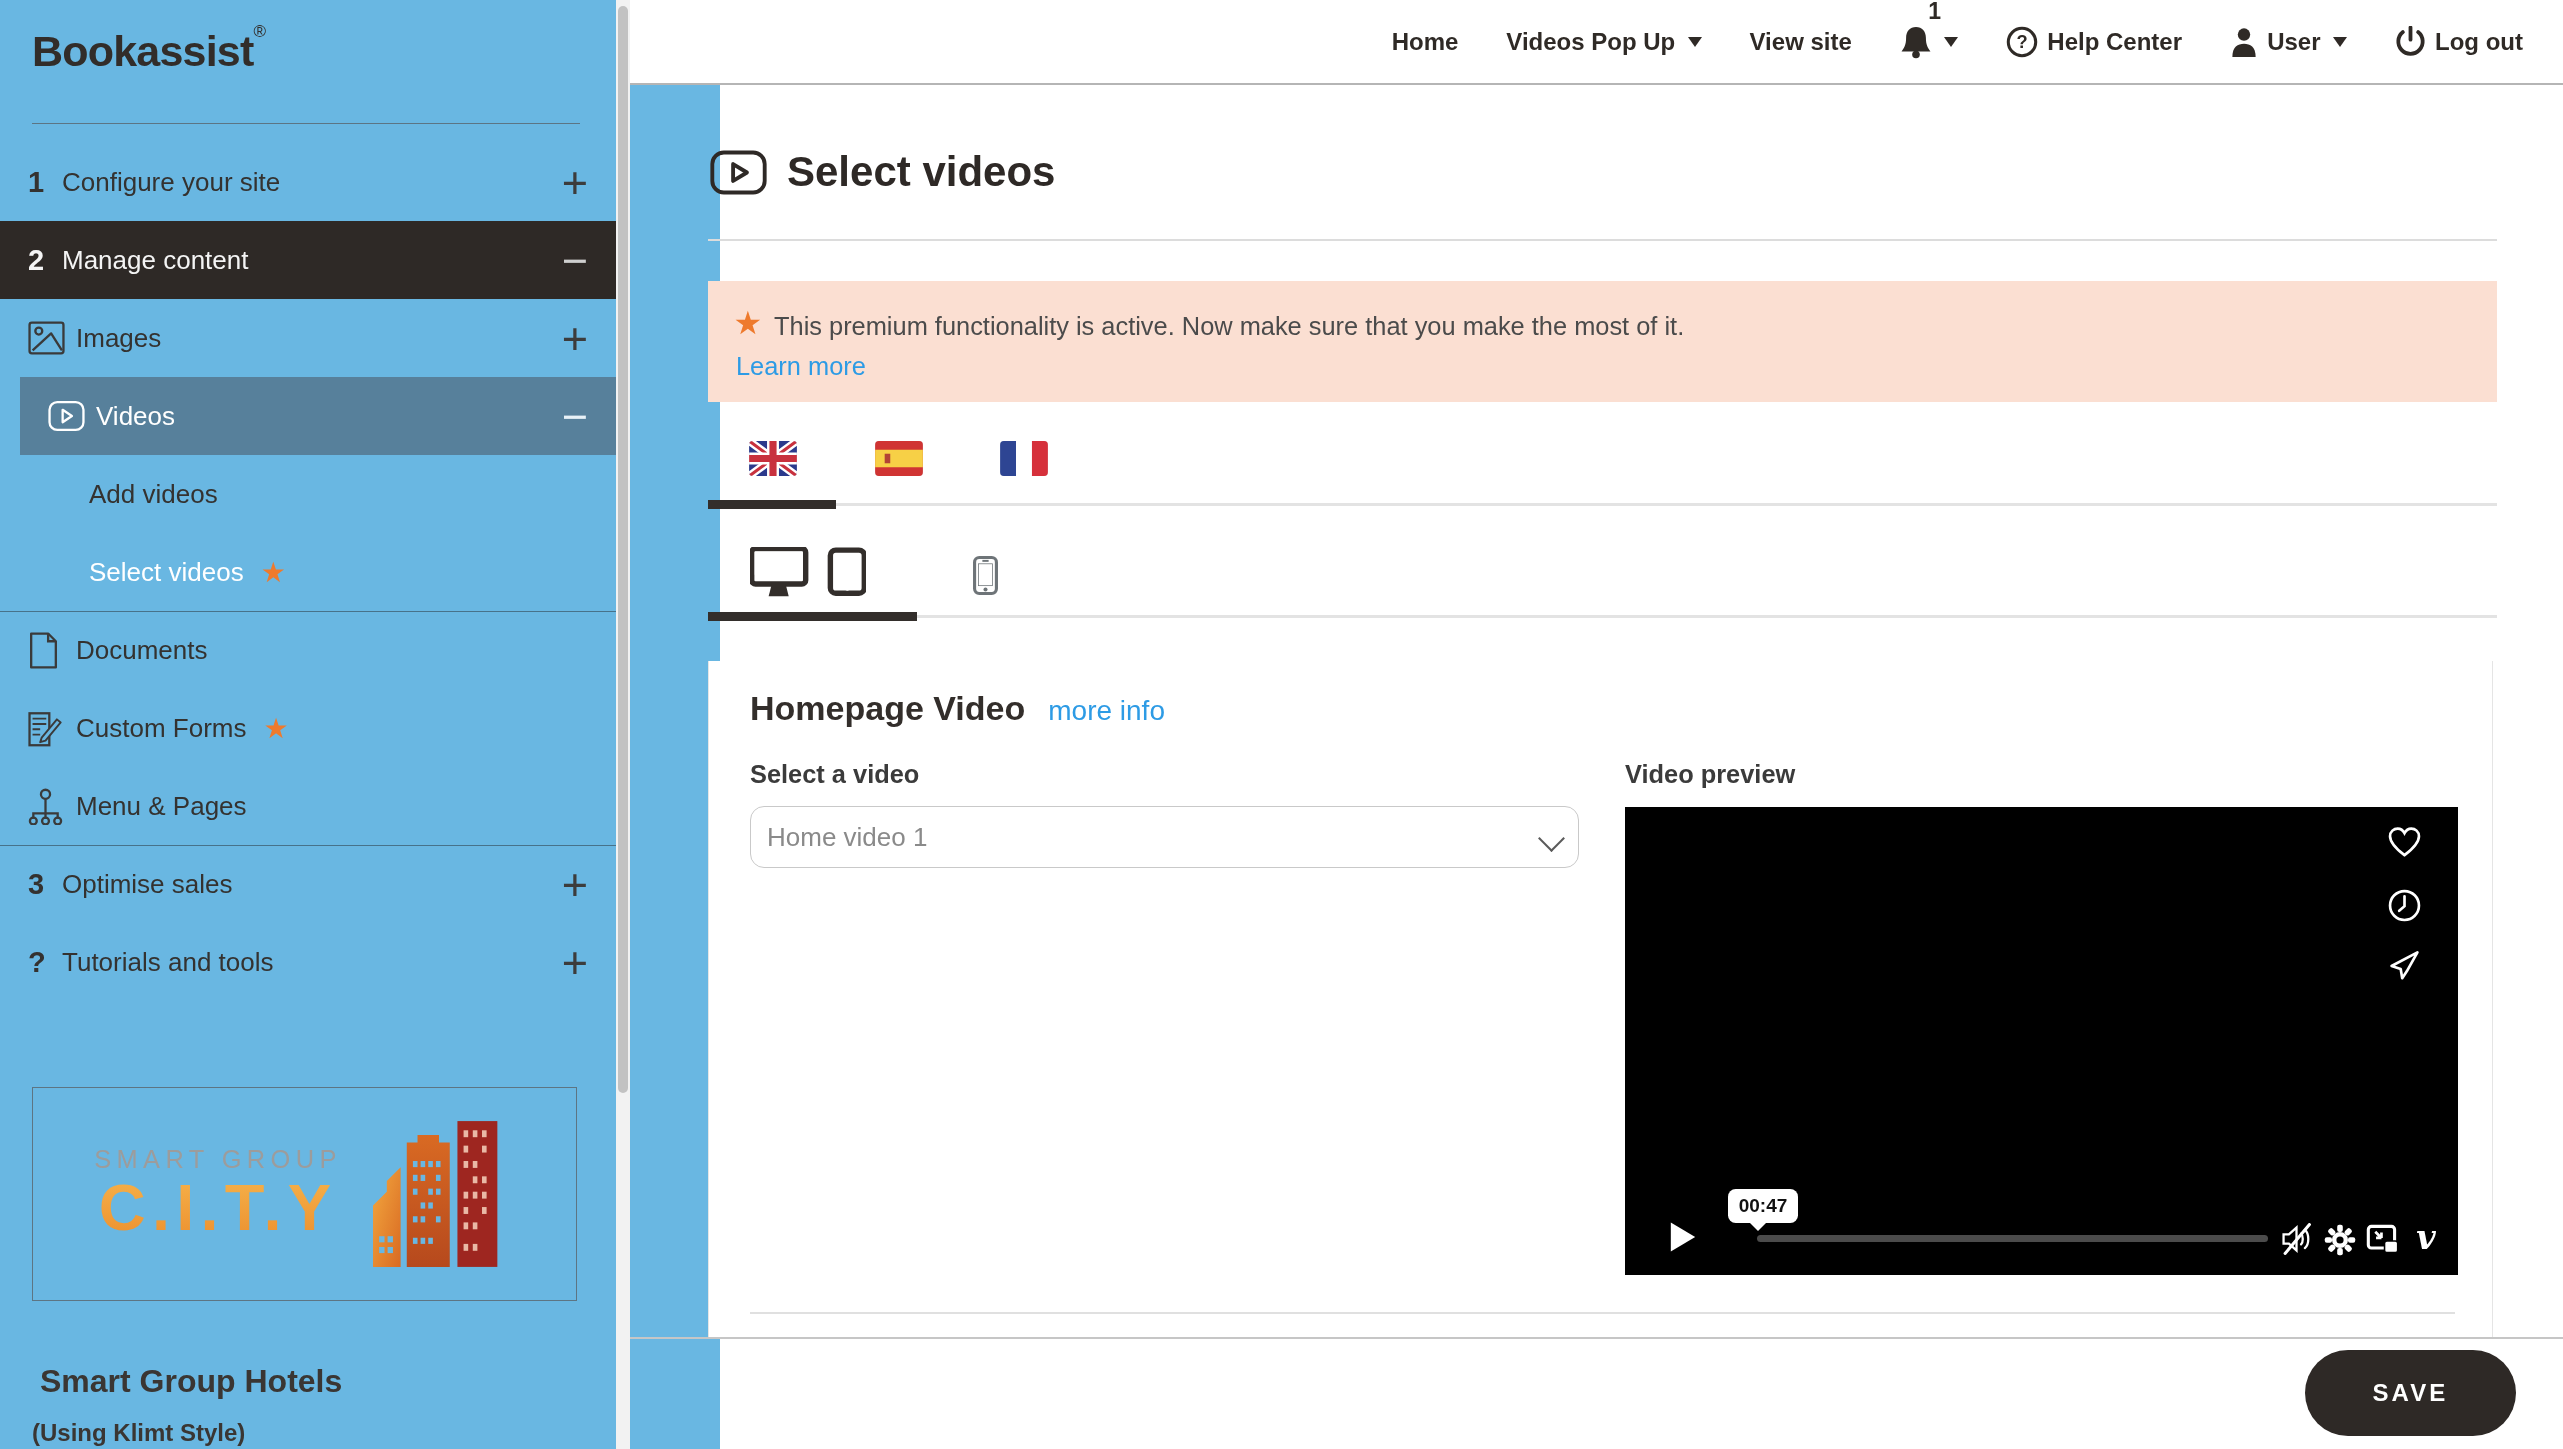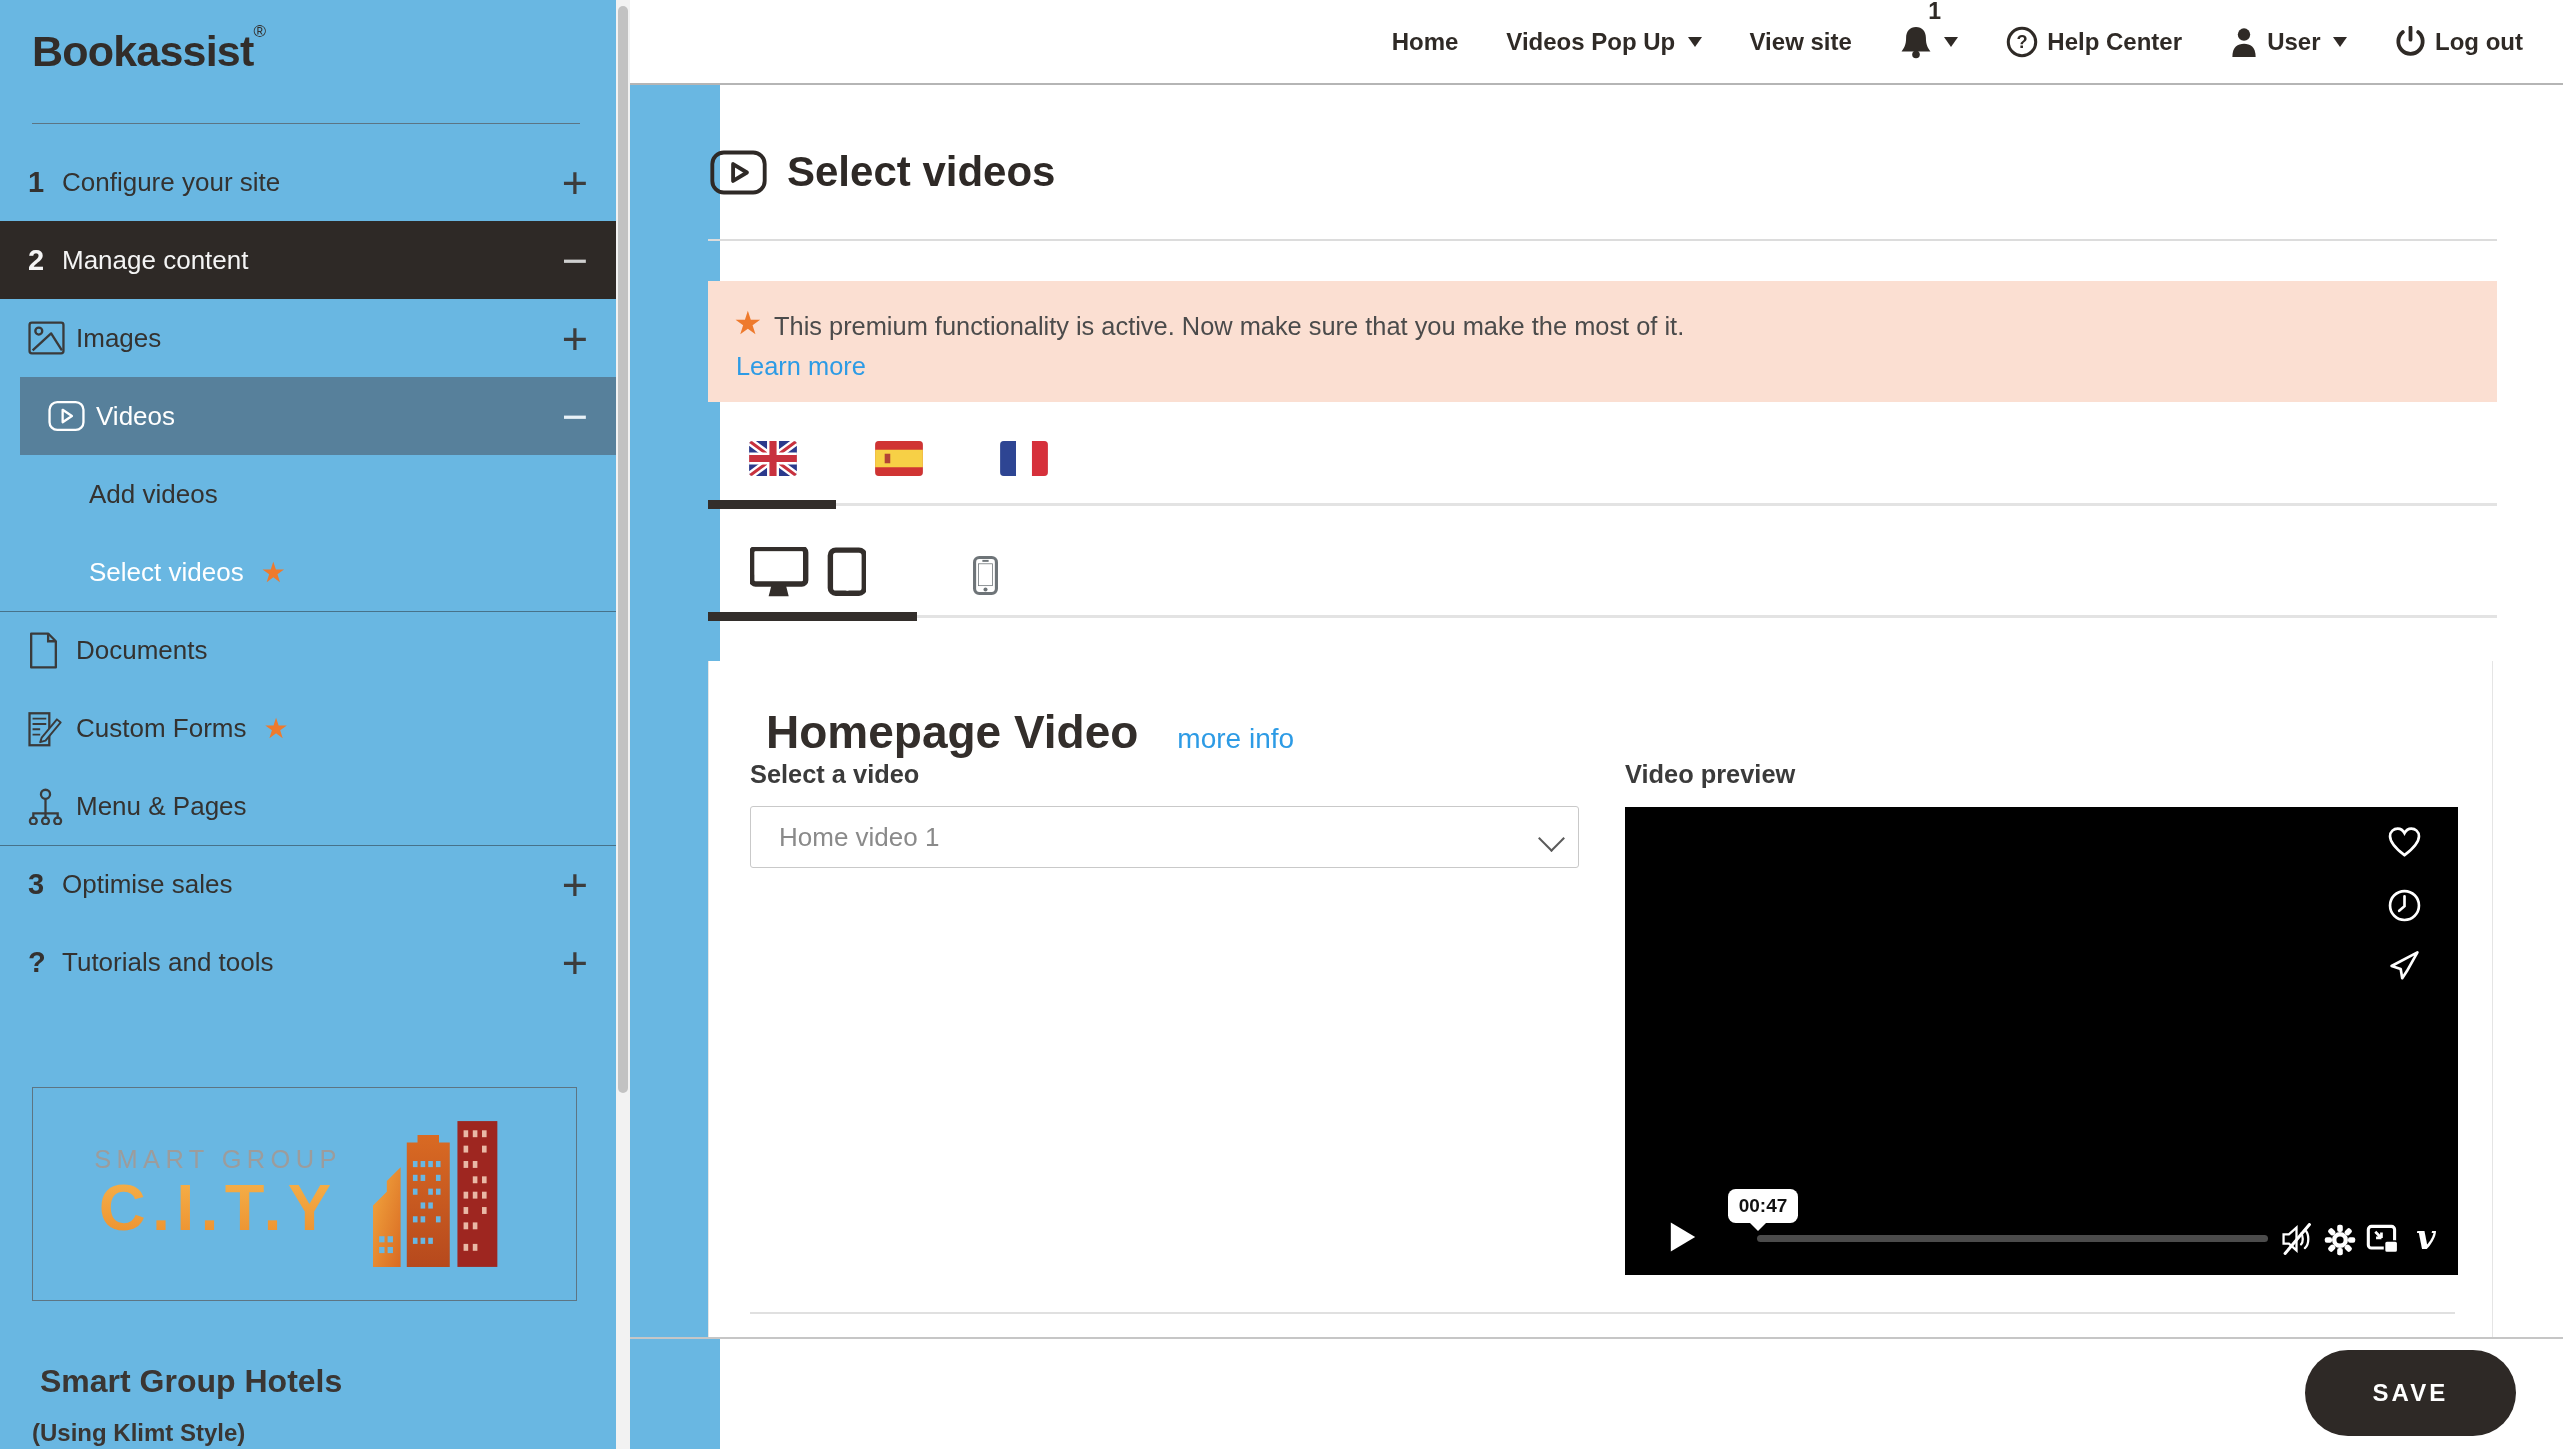--- a/index.html
+++ b/index.html
@@ -62,28 +62,28 @@
   .flagtab svg{display:block;}
   .tabline-dark1{position:absolute;left:708px;top:500px;width:128px;height:8.5px;background:#332e2b;}
   .tabline-gray1{position:absolute;left:836px;top:503px;width:1661px;height:3.1px;background:#e3e3e3;}
   .devtab{position:absolute;cursor:pointer;}
   .tabline-dark2{position:absolute;left:708px;top:612px;width:209px;height:8.5px;background:#332e2b;}
   .tabline-gray2{position:absolute;left:917px;top:615px;width:1580px;height:3.1px;background:#e3e3e3;}
 
   .card{position:absolute;left:708px;top:661px;width:1785px;height:676px;
         border-left:1.5px solid #e5e5e5;border-right:1.5px solid #e5e5e5;box-sizing:border-box;background:#fff;}
   .hv-row{position:absolute;left:41px;top:28px;display:flex;align-items:baseline;gap:23px;}
-  .hv-row h2{margin:16px;font-size:46px;font-weight:700;color:#332e2b;}
+  .hv-row h2{margin:0;font-size:34px;font-weight:700;color:#332e2b;}
   .moreinfo{font-size:28px;color:#2d9be5;cursor:pointer;}
   .sel-label{position:absolute;left:41px;top:99px;font-size:25.4px;font-weight:700;color:#3b3b3b;}
   .prev-label{position:absolute;left:916px;top:99px;font-size:25.4px;font-weight:700;color:#3b3b3b;}
   .videoselect{position:absolute;left:41px;top:145px;width:829px;height:62px;
                font-family:"Liberation Sans",sans-serif;font-size:26px;color:#8a8a8a;
-               border:1.5px solid #c9c9c9;border-radius:3px;background:#fff;
-               padding:0 28px;appearance:none;-webkit-appearance:none;}
+               border:1.5px solid #c9c9c9;border-radius:14px;background:#fff;
+               padding:0 16px;appearance:none;-webkit-appearance:none;}
   .sel-chev{position:absolute;left:833px;top:168px;width:17px;height:17px;
             border-right:2.3px solid #5a5a5a;border-bottom:2.3px solid #5a5a5a;
             transform:rotate(45deg);pointer-events:none;}
   .player{position:absolute;left:916px;top:146px;width:833px;height:468px;background:#000;}
   .p-ico{position:absolute;cursor:pointer;}
   .tooltip{position:absolute;left:103px;top:382px;width:70px;height:34px;background:#fff;
            border-radius:7.7px;display:flex;align-items:center;justify-content:center;
            font-size:19px;font-weight:700;color:#111;}
   .tooltip:after{content:"";position:absolute;left:21.6px;bottom:-7.7px;width:0;height:0;
            border-left:8.5px solid transparent;border-right:8.5px solid transparent;border-top:8.5px solid #fff;}

